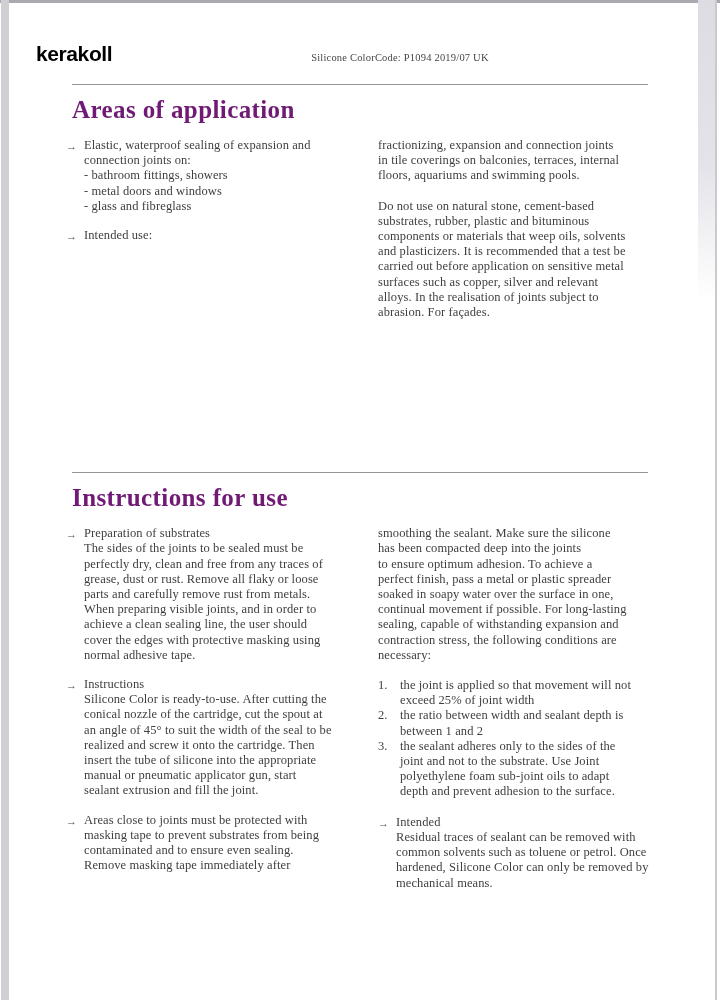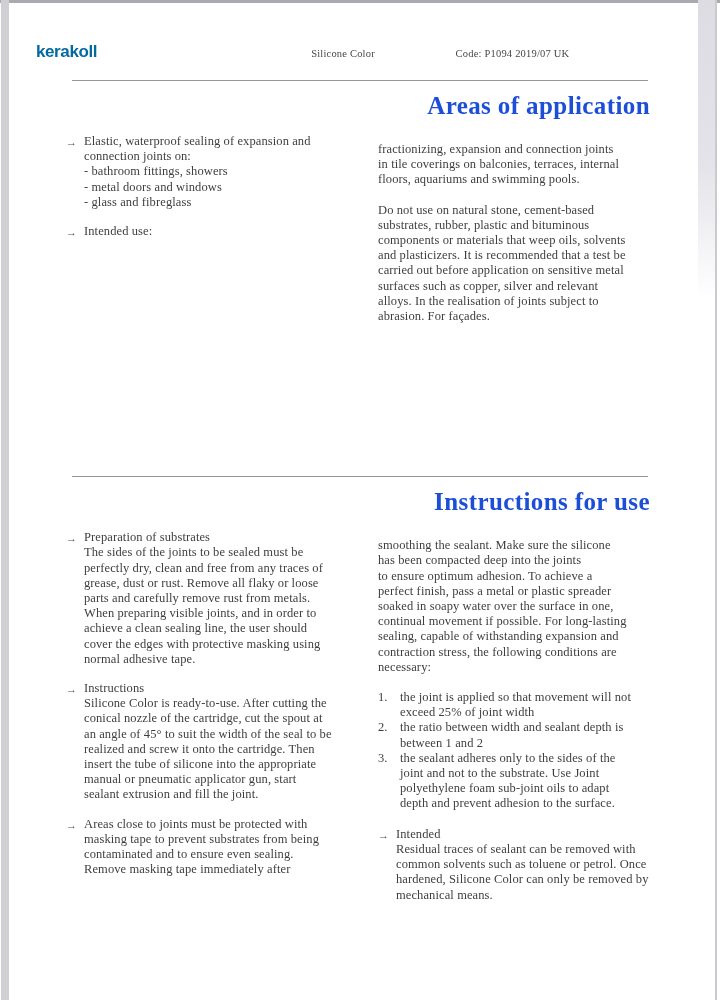--- a/index.html
+++ b/index.html
@@ -11,44 +11,44 @@
   
   .edge-top    { position:absolute; top:0; left:0; width:720px; height:3px; background:#a9a9af; }
   .edge-left   { position:absolute; top:0; left:1px; width:8px; height:1000px; background:#cfcfd4; }
   .edge-right  { position:absolute; top:0; right:3px; width:2px; height:1000px; background:#c9c9cf; }
   .edge-right-band { position:absolute; top:0; right:5px; width:17px; height:300px;
     background:linear-gradient(to bottom, #dcdce2 0%, #e3e3e9 55%, rgba(227,227,233,0) 100%); }
 
   .header { display:flex; align-items:baseline; padding:42px 70px 0 36px; }
   .logo {
     flex:1; font-family:"Liberation Sans", sans-serif; font-weight:bold;
-    font-size:17px; letter-spacing:-0.4px; color:#0369a1;
+    font-size:21px; letter-spacing:-0.4px; color:#000000;
   }
   .doc-title { flex:none; font-size:10.5px; color:#474749; letter-spacing:0.2px; }
-  .doc-code  { flex:1; text-align:center; font-size:10.5px; color:#474749; letter-spacing:0.2px; }
+  .doc-code  { flex:1; text-align:left; font-size:10.5px; color:#474749; letter-spacing:0.2px; }
 
   .content { margin:0 70px 0 66px; }
   .rule { border-top:1.6px solid #95959b; margin:18px 2px 0 6px; }
   .rule2 { margin-top:152px; }
 
   h1 {
     margin:11px 0 14px 6px; font-size:25px; font-weight:bold;
-    letter-spacing:0.4px; color:#1d4ed8;text-align:right;
+    letter-spacing:0.4px; color:#701a75;
   }
 
   .cols { display:flex; gap:24px; font-size:12.5px; line-height:15.2px; letter-spacing:0.1px; }
   .col-left  { width:288px; flex:none; }
   .col-right { width:272px; flex:none; }
 
   .bullet { display:flex; margin-bottom:14px; }
   .arrow  { flex:none; width:18px; font-size:11px; color:#4a4a4c; padding-top:1px; }
   .bullet-body { flex:1; min-width:0; }
   .pre { white-space:pre; }
   .dash-item { padding-left:12px; text-indent:-12px; white-space:pre; }
-  .para { margin:8px 0 15px 0; white-space:pre; }
+  .para { margin:0 0 15px 0; white-space:pre; }
   .para:last-child { margin-bottom:0; }
   .num-item { display:flex; }
   .num { flex:none; width:22px; }
   .num-text { flex:1; white-space:pre; min-width:0; }
   .cleaning { margin-top:15px; }
 </style>
 </head>
 <body>
 
 <div class="page">

